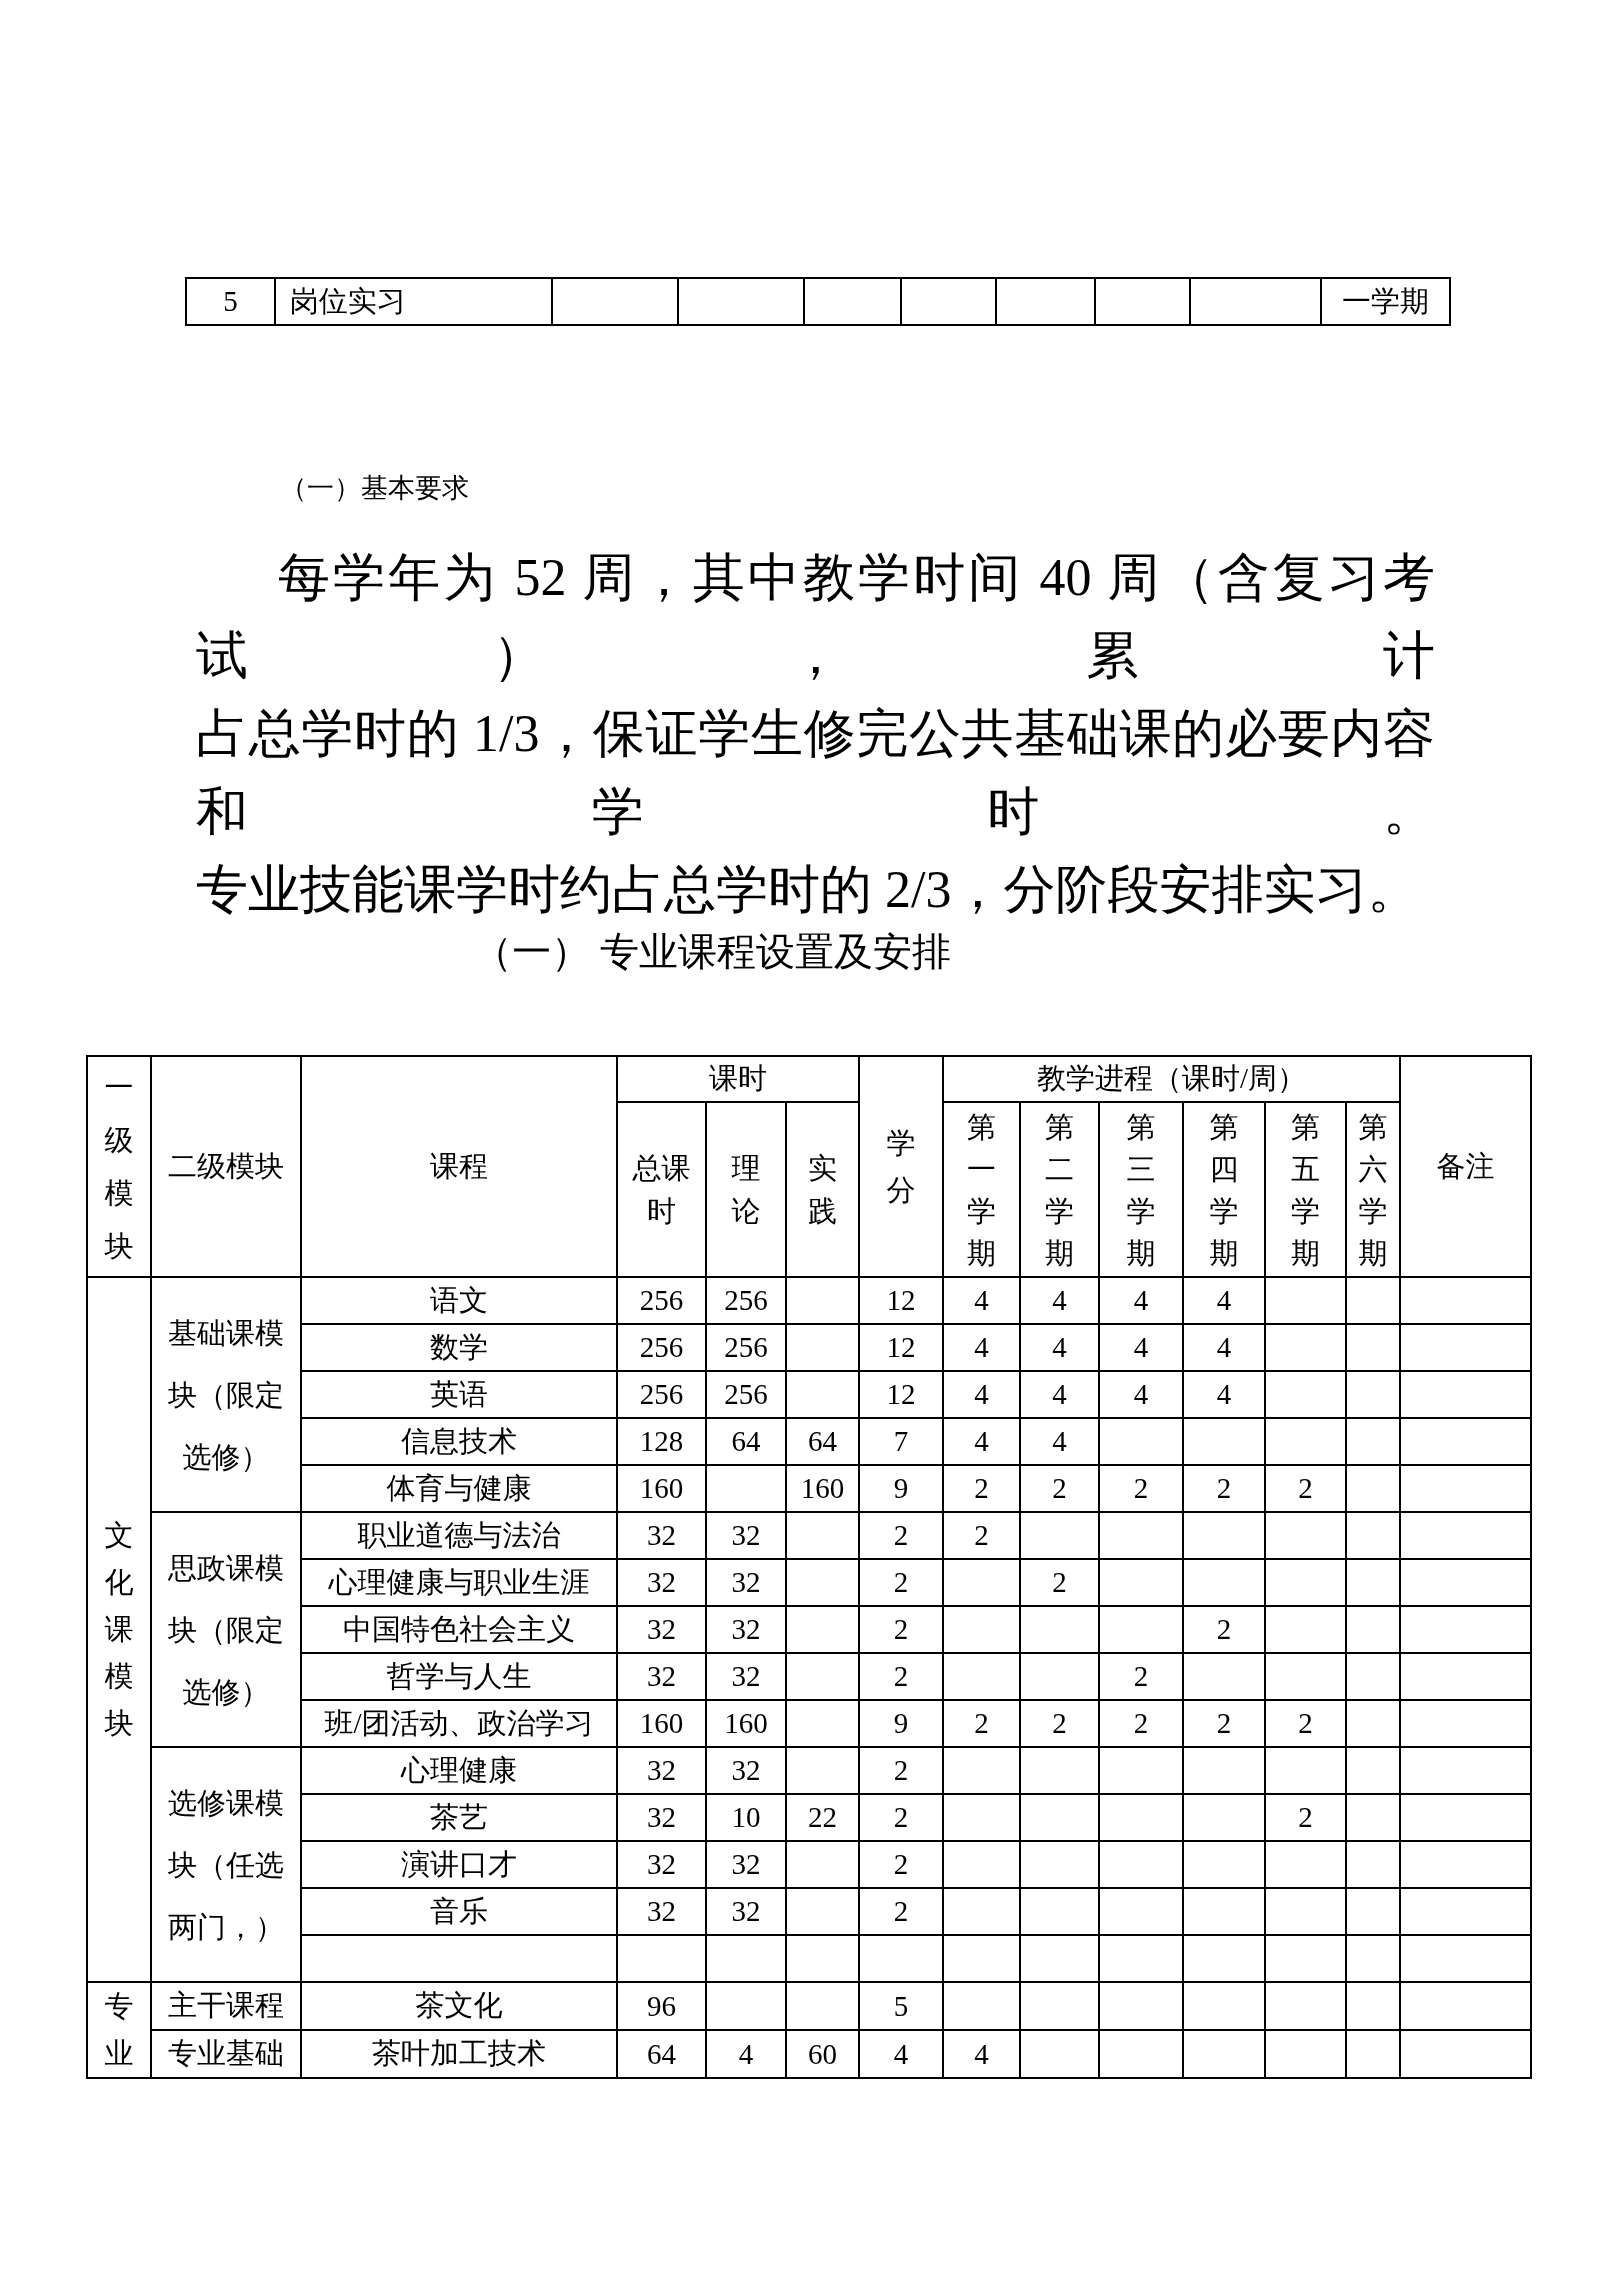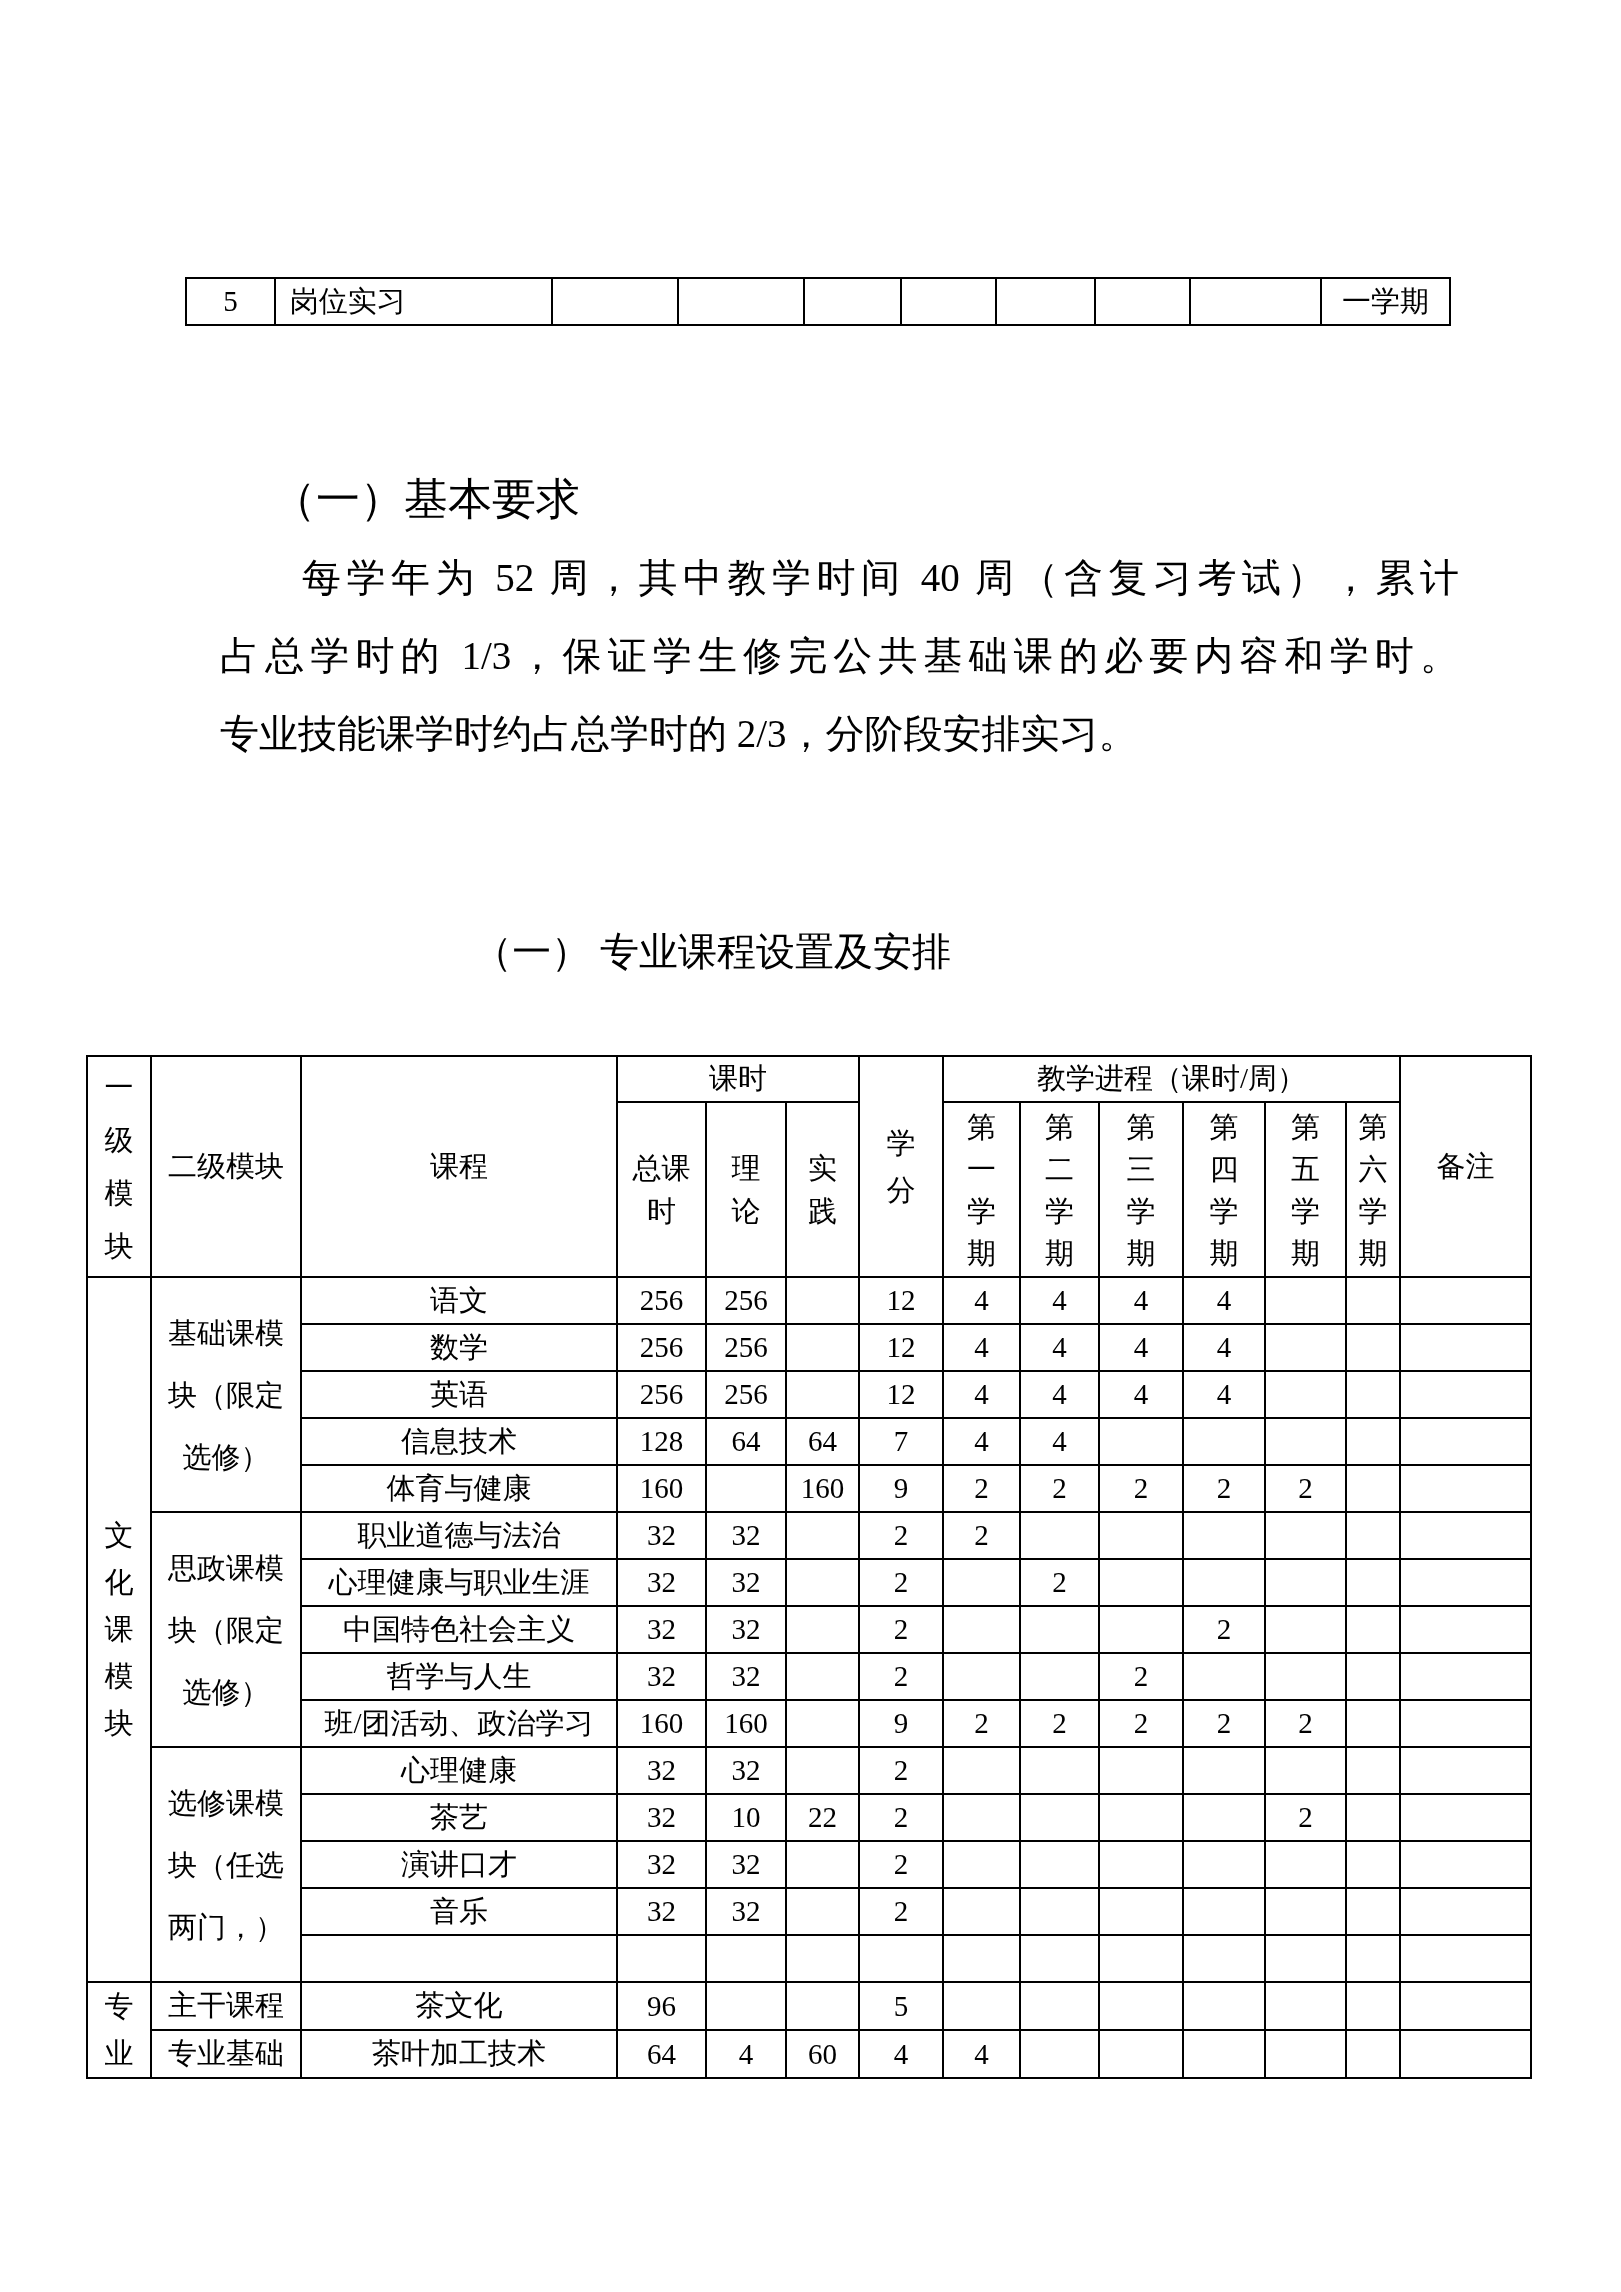--- a/index.html
+++ b/index.html
@@ -16,22 +16,22 @@
   td,th{padding:0;overflow:hidden;vertical-align:middle;text-align:center;font-weight:normal;}
 
   
   .t-top{position:absolute;left:185px;top:277px;width:1266px;}
   .t-top td{border:2px solid #000;height:45px;font-size:29px;}
   .t-top td.tl{text-align:left;padding-left:13.7px;}
 
   
   .h-main{position:absolute;left:294px;top:388px;font-size:43px;font-weight:bold;
           font-family:"Liberation Sans","DejaVu Sans",sans-serif;}
-  .h-sub{position:absolute;left:272px;top:470px;font-size:44px;}
-  .para{position:absolute;left:196px;top:539px;width:1239px;font-size:39px;line-height:78px;margin-left:24px;}
+  .h-sub{position:absolute;left:280px;top:470px;font-size:27px;}
+  .para{position:absolute;left:196px;top:539px;width:1239px;font-size:52px;line-height:78px;}
   .para .ln{text-align:justify;text-align-last:justify;}
   .para .ln-first{text-indent:82px;}
   .para .ln-end{text-align-last:left;}
   .caption{position:absolute;left:0;top:925px;width:1424px;text-align:center;font-size:39px;}
 
   
   .t-main{position:absolute;left:86px;top:1055px;width:1446px;}
   .t-main th,.t-main td{border:2px solid #000;font-size:29px;}
   .t-main thead tr.h1 th{height:44px;}
   .t-main thead tr.h2 th{height:173px;}

